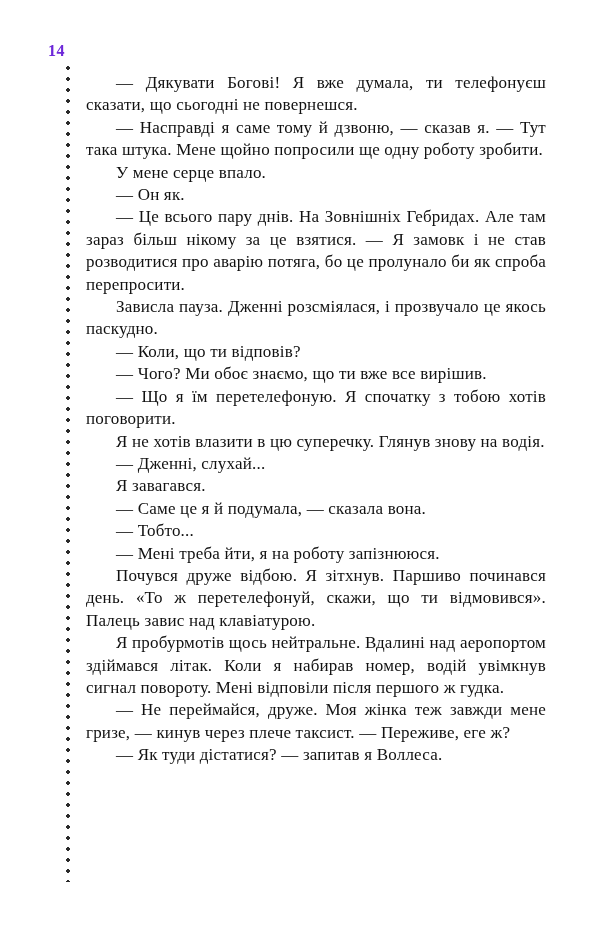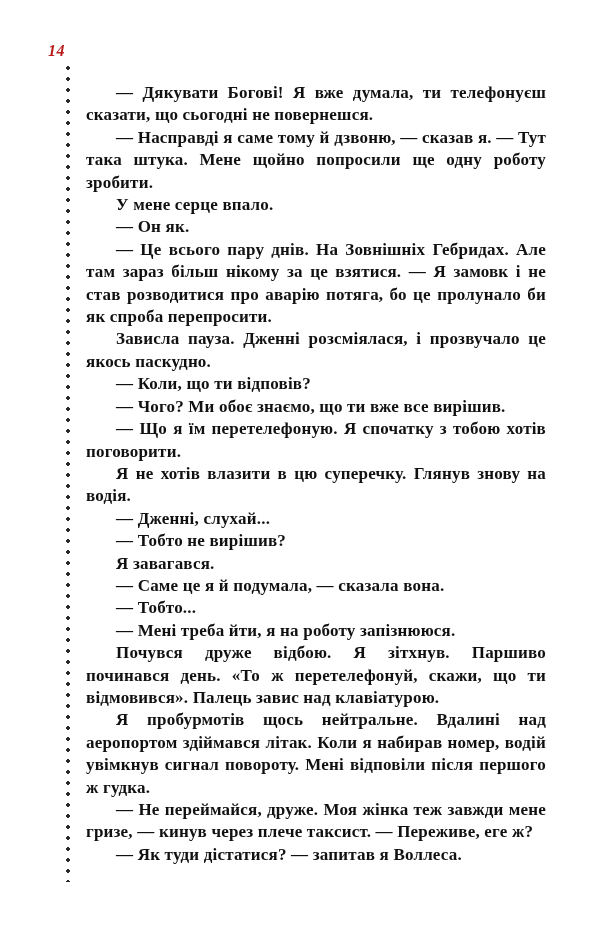--- a/index.html
+++ b/index.html
@@ -17,45 +17,43 @@
     background: #ffffff;
     font-family: "Liberation Serif", "DejaVu Serif", serif;
     color: #111111;
   }
   .page-number {
     position: absolute;
     left: 48px;
     top: 42px;
     font-size: 16px;
     font-weight: bold;
-    color: #b91c1c;
+    color: #6d28d9;
     letter-spacing: 0.5px;
-    font-style: italic;
   }
   .dotted-rule {
     position: absolute;
     left: 66px;
     top: 66px;
     width: 4px;
     height: 816px;
     background-image: radial-gradient(circle at 2px 2px, #2b2b2b 1.6px, transparent 1.8px);
     background-size: 4px 11px;
     background-repeat: repeat-y;
   }
   .text-block {
     position: absolute;
     left: 86px;
-    top: 82px;
+    top: 72px;
     width: 460px;
     font-size: 17px;
     line-height: 22.4px;
     text-align: justify;
     text-justify: inter-word;
     letter-spacing: 0.2px;
-    font-weight: bold;
   }
   .text-block p {
     margin: 0;
     padding: 0;
     text-indent: 30px;
   }
 </style>
 </head>
 <body>
 
@@ -67,21 +65,20 @@
       <p>— Насправді я саме тому й дзвоню, — сказав я. — Тут така штука. Мене щойно попросили ще одну роботу зробити.</p>
       <p>У мене серце впало.</p>
       <p>— Он як.</p>
       <p>— Це всього пару днів. На Зовнішніх Гебридах. Але там зараз більш нікому за це взятися. — Я замовк і не став розводитися про аварію потяга, бо це пролунало би як спроба перепросити.</p>
       <p>Зависла пауза. Дженні розсміялася, і прозвучало це якось паскудно.</p>
       <p>— Коли, що ти відповів?</p>
       <p>— Чого? Ми обоє знаємо, що ти вже все вирішив.</p>
       <p>— Що я їм перетелефоную. Я спочатку з тобою хотів поговорити.</p>
       <p>Я не хотів влазити в цю суперечку. Глянув знову на водія.</p>
       <p>— Дженні, слухай...</p>
-      <p>— Тобто не вирішив?</p>
       <p>Я завагався.</p>
       <p>— Саме це я й подумала, — сказала вона.</p>
       <p>— Тобто...</p>
       <p>— Мені треба йти, я на роботу запізнююся.</p>
       <p>Почувся друже відбою. Я зітхнув. Паршиво починався день. «То ж перетелефонуй, скажи, що ти відмовився». Палець завис над клавіатурою.</p>
       <p>Я пробурмотів щось нейтральне. Вдалині над аеропортом здіймався літак. Коли я набирав номер, водій увімкнув сигнал повороту. Мені відповіли після першого ж гудка.</p>
       <p>— Не переймайся, друже. Моя жінка теж завжди мене гризе, — кинув через плече таксист. — Переживе, еге ж?</p>
       <p>— Як туди дістатися? — запитав я Воллеса.</p>
     </div>
 </div>

